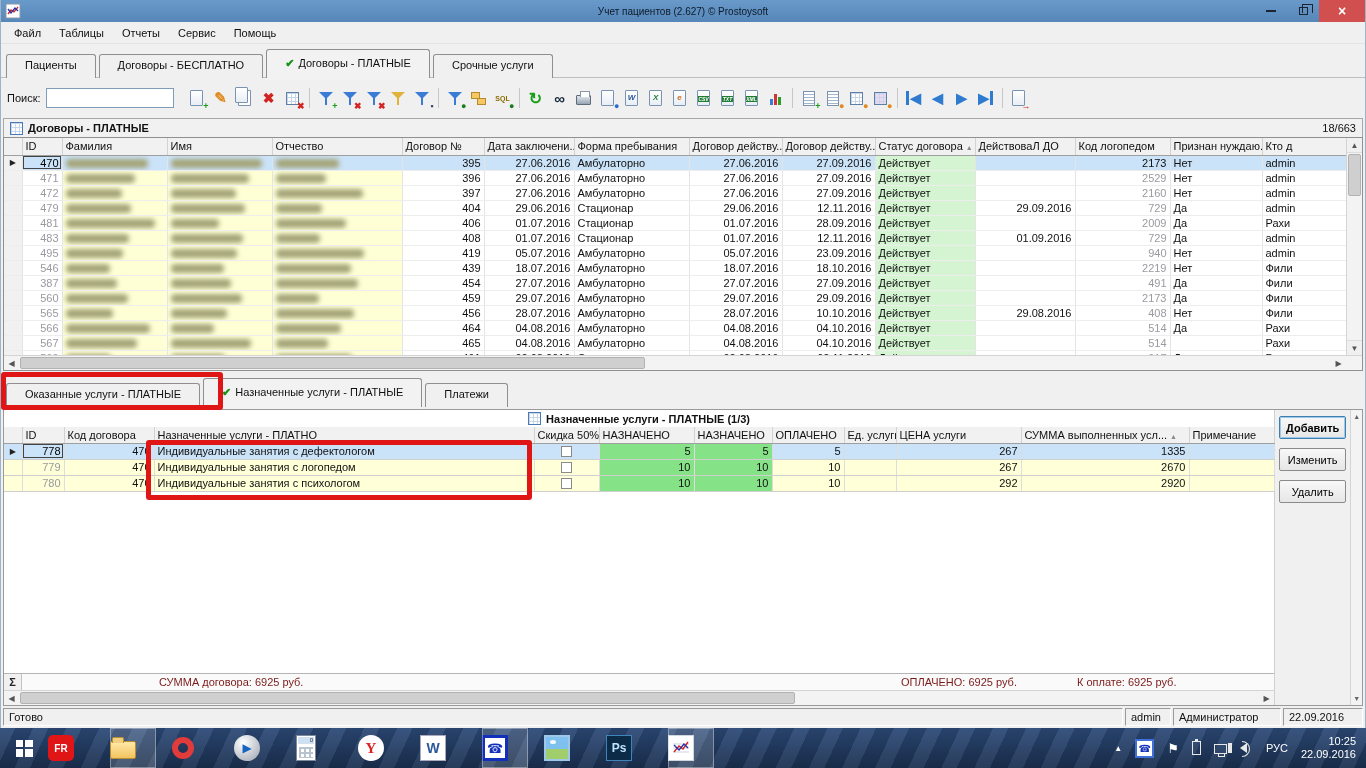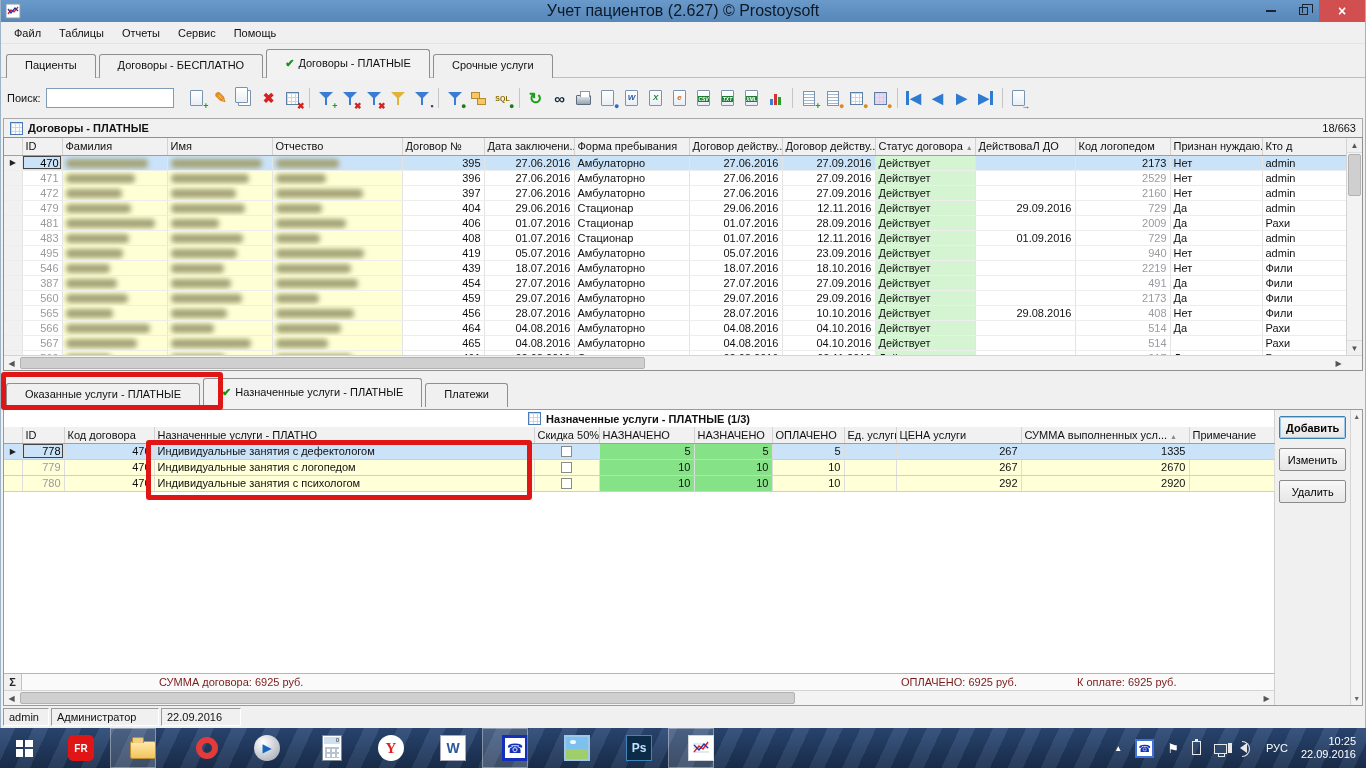--- a/index.html
+++ b/index.html
@@ -4,21 +4,21 @@
 <style>
   * { box-sizing: border-box; }
   html,body { margin:0; padding:0; width:1366px; height:768px; overflow:hidden;
               font-family:"Liberation Sans", sans-serif; font-size:11px; color:#111; background:#f0f0f0; }
   .page { position:relative; width:1366px; height:768px; }
 
   
   .window { position:absolute; left:0; top:0; width:1366px; height:728px; background:#f0f0f0;
             border-left:1px solid #9db4c8; border-right:1px solid #9db4c8; display:flex; flex-direction:column; }
   .titlebar { height:22px; background:linear-gradient(#699aca,#5786b8); display:flex; align-items:center; padding:0 0 0 4px; flex:0 0 auto; }
-  .titlebar .apptitle { position:absolute; left:0; right:0; text-align:center; color:#0c1a28; font-size:16px; pointer-events:none; }
+  .titlebar .apptitle { position:absolute; left:0; right:0; text-align:center; color:#0c1a28; font-size:10px; pointer-events:none; }
   .winbtn { width:32px; height:22px; display:flex; align-items:center; justify-content:center; color:#1b2430; position:relative; z-index:2; }
   .winbtn.min i { width:10px; height:2px; background:#1b2430; display:block; }
   .winbtn.rest i { width:9px; height:8px; border:1px solid #1b2430; display:block; position:relative; background:transparent; }
   .winbtn.rest i::before { content:""; position:absolute; top:-4px; left:2px; width:9px; height:8px; border:1px solid #1b2430; border-bottom:none; }
   .winbtn.close { width:46px; background:#d24f4f; color:#fff; font-size:14px; font-weight:bold; }
 
   .menubar { height:22px; display:flex; align-items:center; padding-left:4px; background:#f0f0f0; border-bottom:1px solid #e3e3e3; flex:0 0 auto; }
   .menu-item { padding:3px 9px; cursor:default; }
 
   
@@ -126,21 +126,21 @@
   .sb.grow { flex:1; }
 
   
   .taskbar { position:absolute; left:0; top:728px; width:1366px; height:40px;
              background:linear-gradient(#2c4a78,#1b3050);
              background-image:repeating-linear-gradient(115deg, rgba(255,255,255,.06) 0 14px, rgba(0,0,0,.10) 14px 30px),linear-gradient(#2c4a78,#1b3050);
              display:flex; align-items:center; }
   .startbtn { width:48px; height:40px; display:flex; align-items:center; justify-content:center; }
   .winlogo { width:17px; height:17px; display:grid; grid-template-columns:1fr 1fr; grid-template-rows:1fr 1fr; gap:2px; }
   .winlogo i { background:#fff; display:block; }
-  .tb-item { width:46px; height:40px; display:flex; align-items:center; justify-content:flex-end; margin-right:16px; position:relative; }
+  .tb-item { width:46px; height:40px; display:flex; align-items:center; justify-content:flex-start; margin-right:16px; position:relative; }
   .tb-item.open { background:rgba(255,255,255,.16); outline:1px solid rgba(255,255,255,.35); outline-offset:-1px; }
   .ic-fr { width:26px; height:26px; background:#e01616; border-radius:5px; color:#fff; font-weight:bold; font-size:10px; display:flex; align-items:center; justify-content:center; }
   .ic-folder { width:26px; height:18px; background:linear-gradient(#ffe9a8,#f2c35e); border:1px solid #b98f33; border-radius:2px; position:relative; margin-top:4px; }
   .ic-folder::before { content:""; position:absolute; top:-5px; left:1px; width:10px; height:5px; background:#f0d080; border:1px solid #b98f33; border-bottom:none; border-radius:2px 2px 0 0; }
   .ic-opera { width:22px; height:22px; border:6px solid #e23b3b; border-radius:50%; }
   .ic-player { width:26px; height:26px; border-radius:50%; background:radial-gradient(circle at 35% 30%, #fff, #9aa2ad); display:flex; align-items:center; justify-content:center; color:#1565c0; font-size:12px; }
   .ic-calc { width:20px; height:26px; background:#fff; border:1px solid #7d8a99; position:relative; }
   .ic-calc::before { content:"0"; position:absolute; top:1px; left:1px; right:1px; height:7px; background:#cfe0f0; font-size:6px; text-align:right; padding-right:1px; line-height:7px; color:#234; }
   .ic-calc::after { content:""; position:absolute; left:2px; right:2px; top:11px; bottom:2px;
                     background-image:repeating-linear-gradient(#9ab 0 2px, transparent 2px 5px), repeating-linear-gradient(90deg,#9ab 0 2px, transparent 2px 5px); opacity:.7; }
@@ -750,20 +750,21 @@
           <button class="crud">Изменить</button>
           <button class="crud">Удалить</button>
         </div>
       <div class="vtrack2">
         <div class="ar up">▲</div>
         <div class="ar dn">▼</div>
       </div>
     </div>
 
     <div class="statusbar">
+      <span class="sb grow">Готово</span>
       <span class="sb" style="width:46px">admin</span>
       <span class="sb" style="width:108px">Администратор</span>
       <span class="sb" style="width:80px">22.09.2016</span>
     </div>
   </div>
 
   <div class="taskbar">
     <span id="tbapps" style="display:flex;align-items:center;height:40px">
         <span class="startbtn">
           <span class="winlogo">

